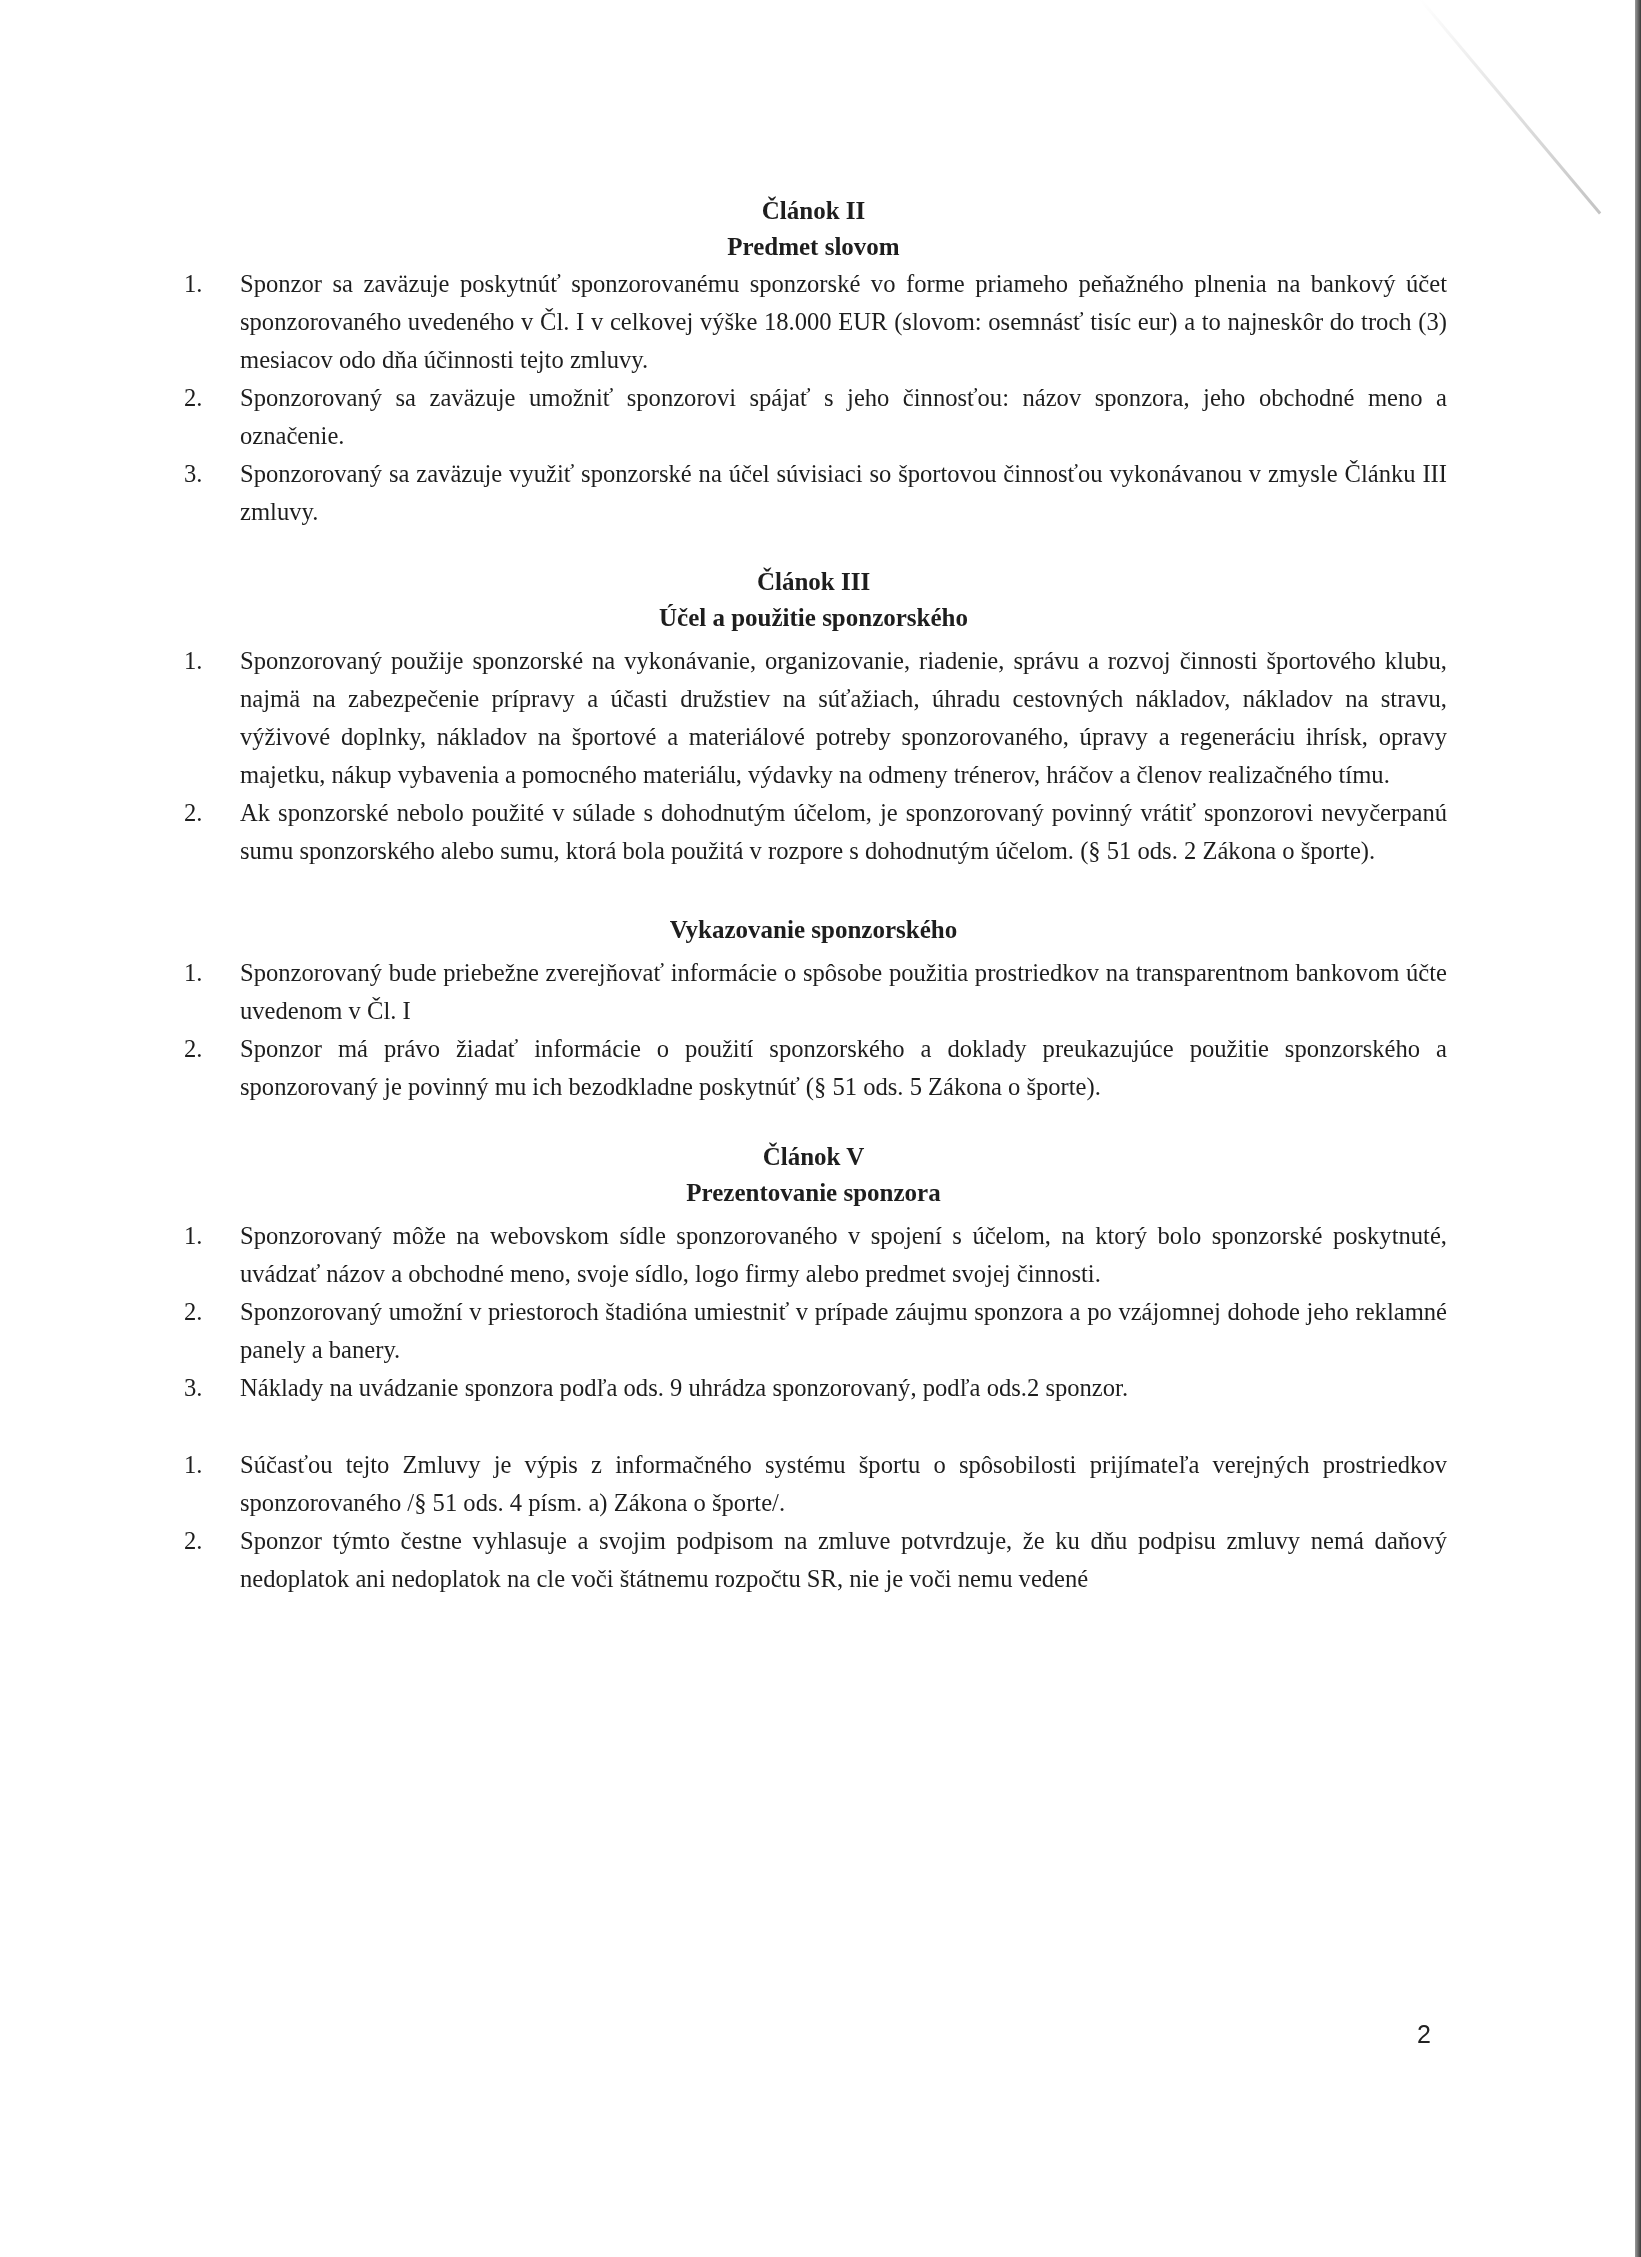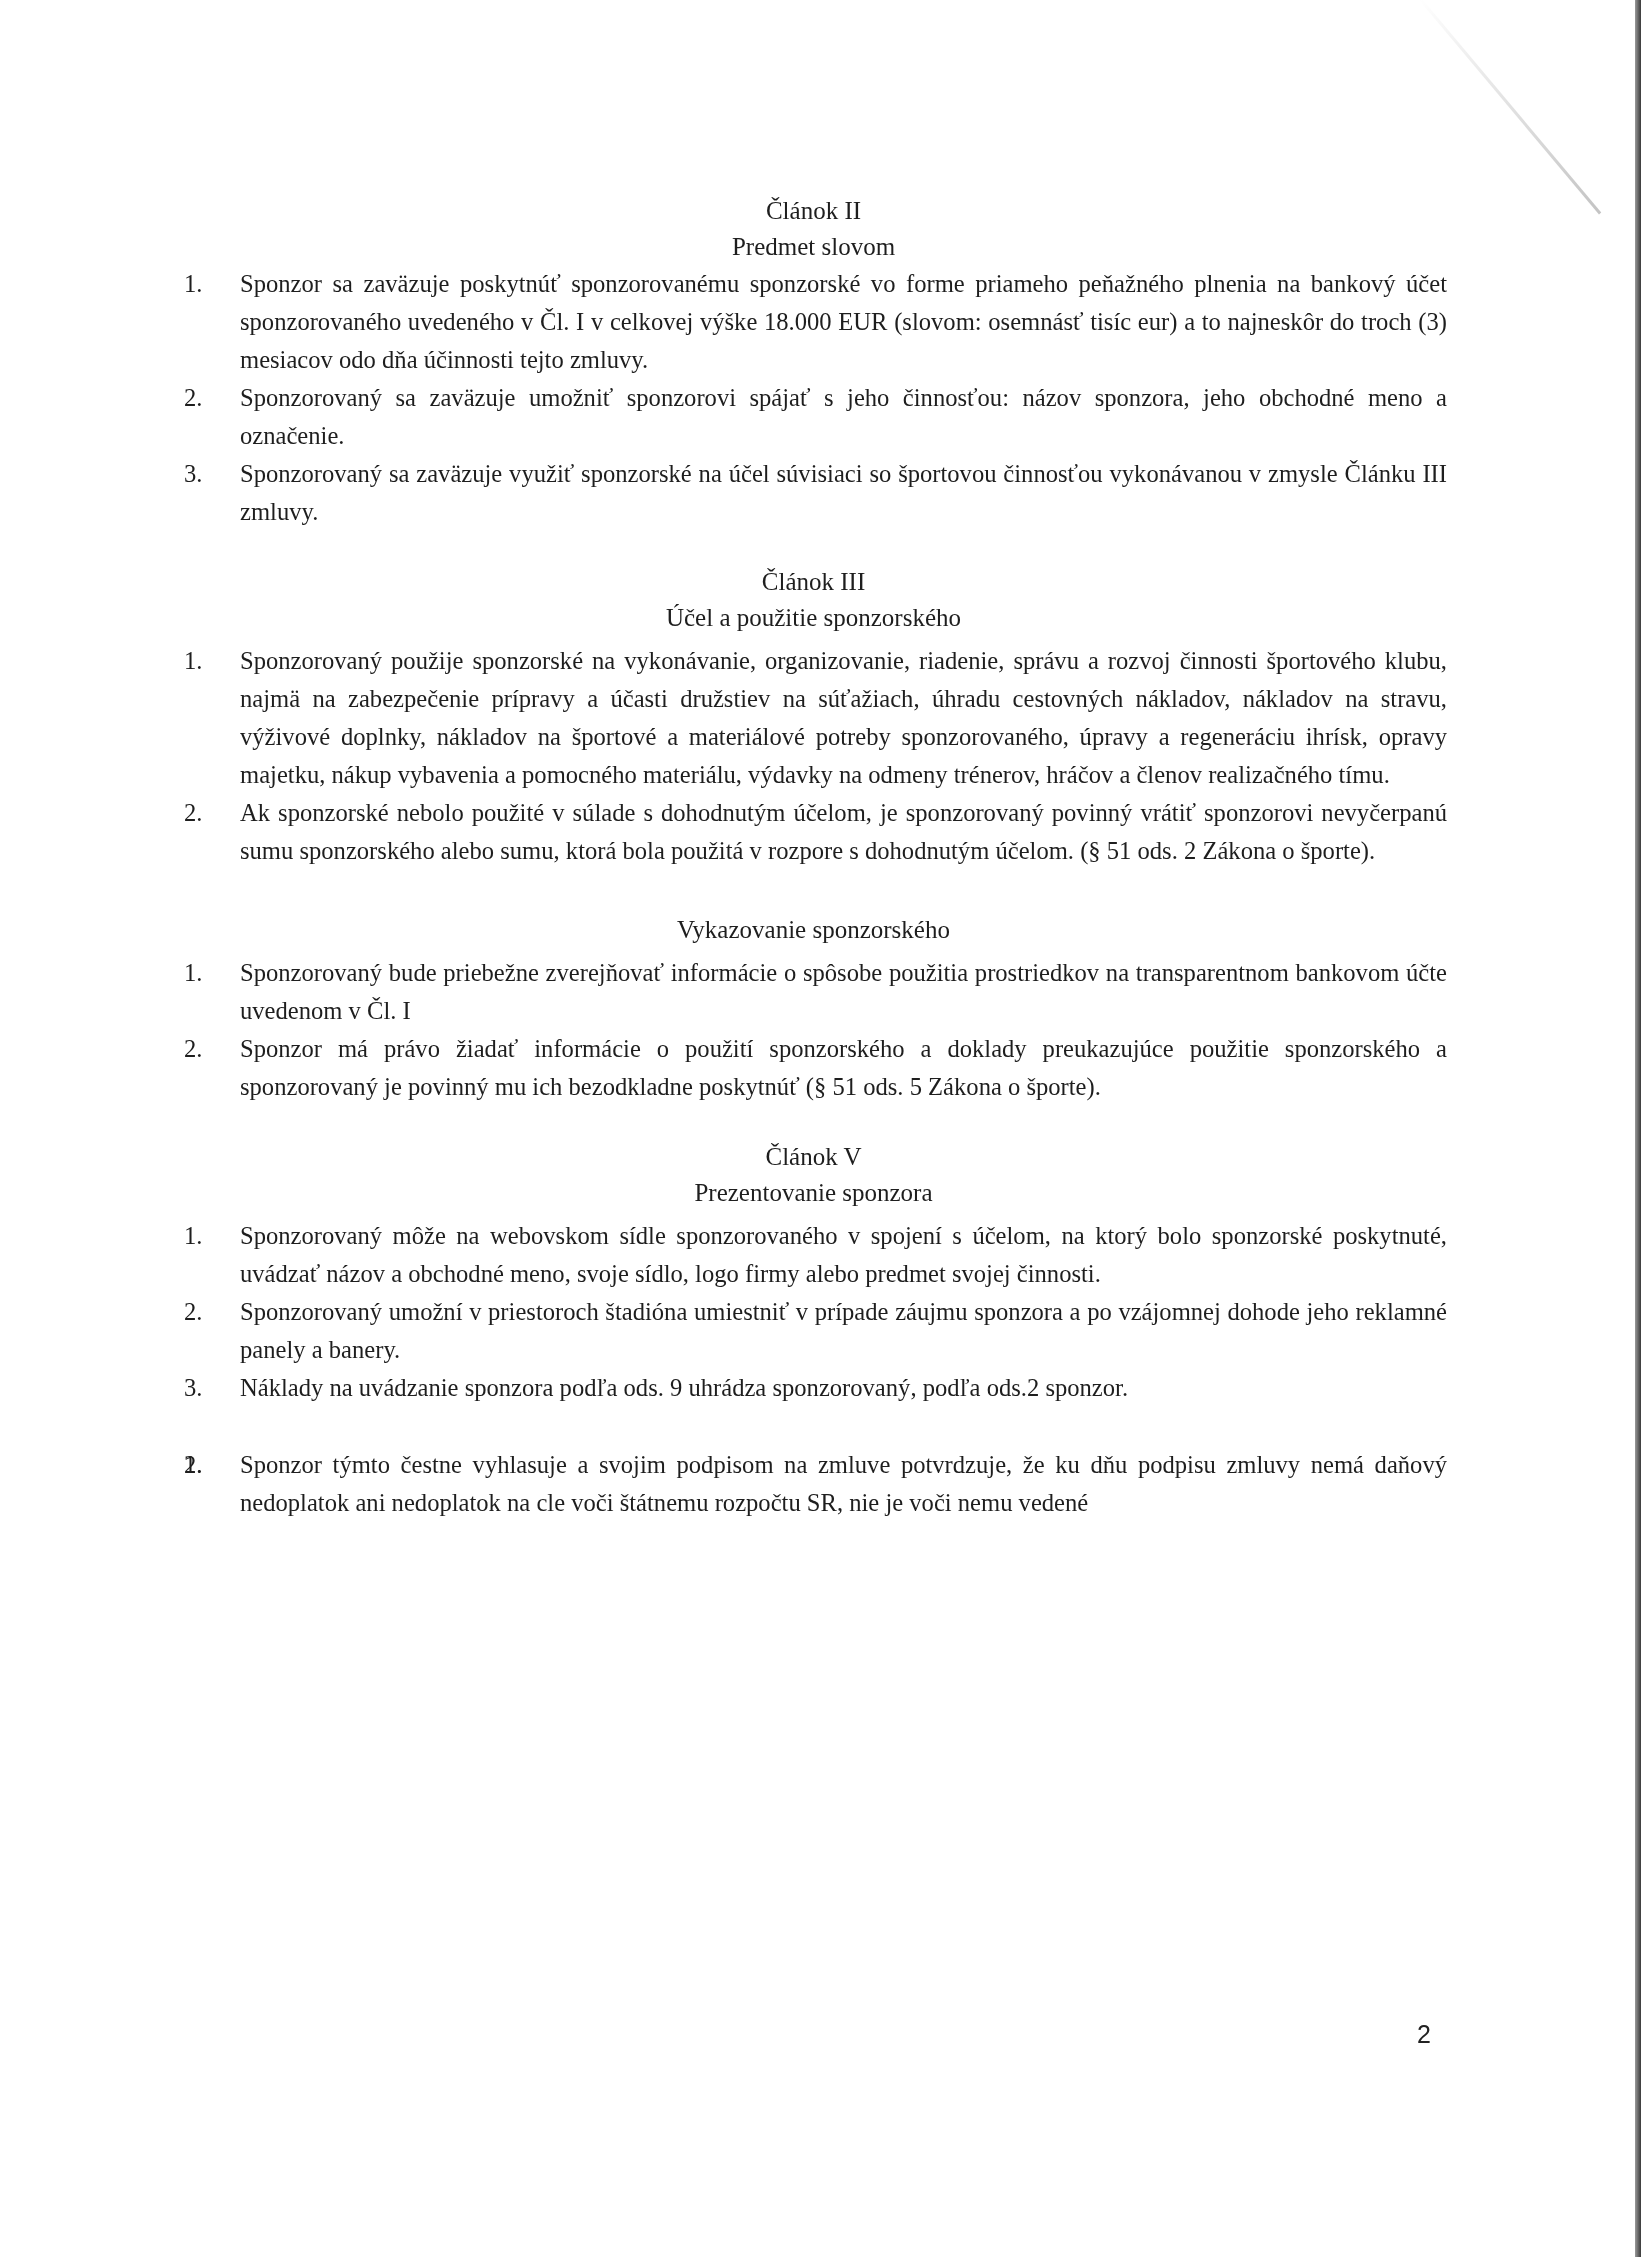--- a/index.html
+++ b/index.html
@@ -12,21 +12,21 @@
     background: linear-gradient(to right, #9a9a9a, #3a3a3a);
   }
   .fold {
     position: absolute; left: 1419px; top: 0; width: 2.9px; height: 280px;
     background: linear-gradient(to bottom, rgba(180,180,180,0), rgba(170,170,170,.7));
     transform: rotate(-40deg); transform-origin: top left;
   }
   .page { position: absolute; left: 180px; top: 193px; width: 1267px; }
   .article { margin: 0; }
   .art-title, .art-subtitle {
-    text-align: center; font-weight: normal; font-size: 25px; line-height: 36px; margin: 0;
+    text-align: center; font-weight: bold; font-size: 25px; line-height: 36px; margin: 0;
   }
   .art-subtitle.spaced { margin-top: 9.7px; text-align: center; }
   ol.clauses { list-style: none; margin: 0; padding: 0; }
   ol.clauses li {
     position: relative; padding-left: 60px; font-size: 24.6px; line-height: 38px;
     text-align: justify; margin: 0;
   }
   ol.clauses li .num { position: absolute; left: 3.9px; top: 0; }
   .gap-small { height: 5.8px; }
   .gap-sec { height: 33px; }
@@ -83,20 +83,20 @@
       <li><span class="num">1.</span><span>Sponzorovaný môže na webovskom sídle sponzorovaného v spojení s účelom, na ktorý bolo sponzorské poskytnuté, uvádzať názov a obchodné meno, svoje sídlo, logo firmy alebo predmet svojej činnosti.</span></li>
       <li><span class="num">2.</span><span>Sponzorovaný umožní v priestoroch štadióna umiestniť v prípade záujmu sponzora a po vzájomnej dohode jeho reklamné panely a banery.</span></li>
       <li><span class="num">3.</span><span>Náklady na uvádzanie sponzora podľa ods. 9 uhrádza sponzorovaný, podľa ods.2 sponzor.</span></li>
     </ol>
   </section>
   <div class="gap-sec"></div>
 
   <section class="article">
     <div class="gap-small"></div>
     <ol class="clauses">
-      <li><span class="num">1.</span></li>
+      <li><span class="num">1.</span><span>Súčasťou tejto Zmluvy je výpis z informačného systému športu o spôsobilosti prijímateľa verejných prostriedkov sponzorovaného /§ 51 ods. 4 písm. a) Zákona o športe/.</span></li>
       <li><span class="num">2.</span><span>Sponzor týmto čestne vyhlasuje a svojim podpisom na zmluve potvrdzuje, že ku dňu podpisu zmluvy nemá daňový nedoplatok ani nedoplatok na cle voči štátnemu rozpočtu SR, nie je voči nemu vedené</span></li>
     </ol>
   </section>
 </div>
 
 <div class="page-number">2</div>
 
 
 </body></html>

